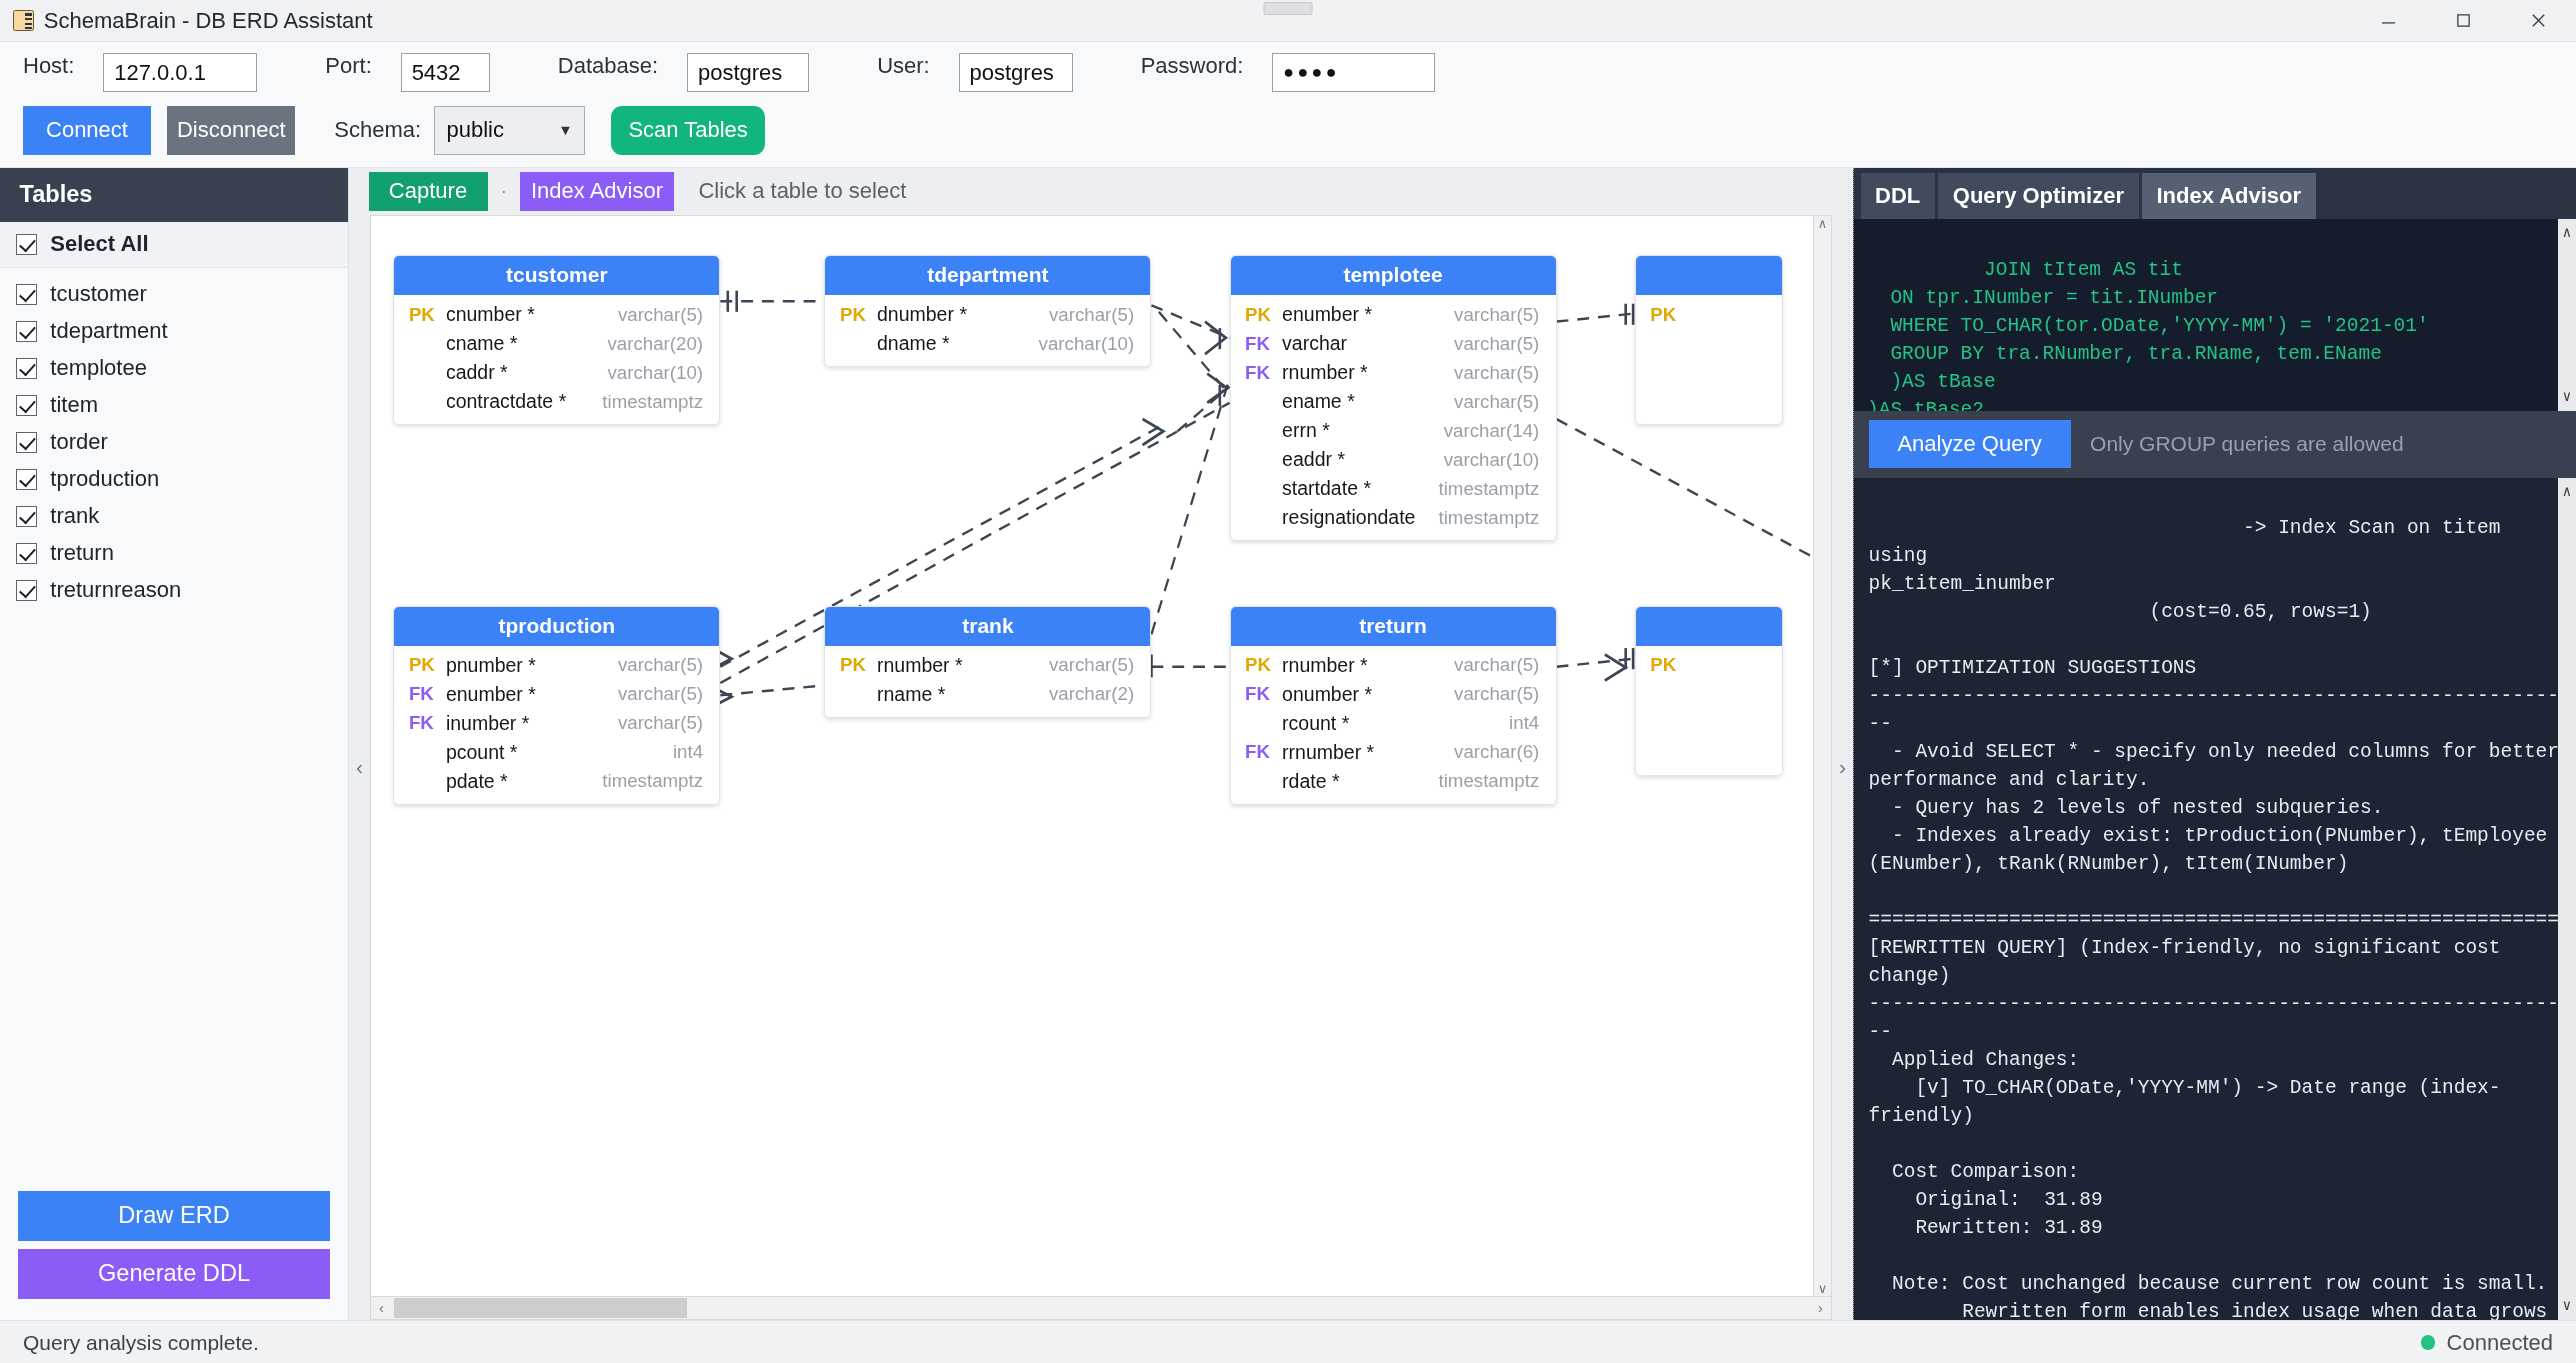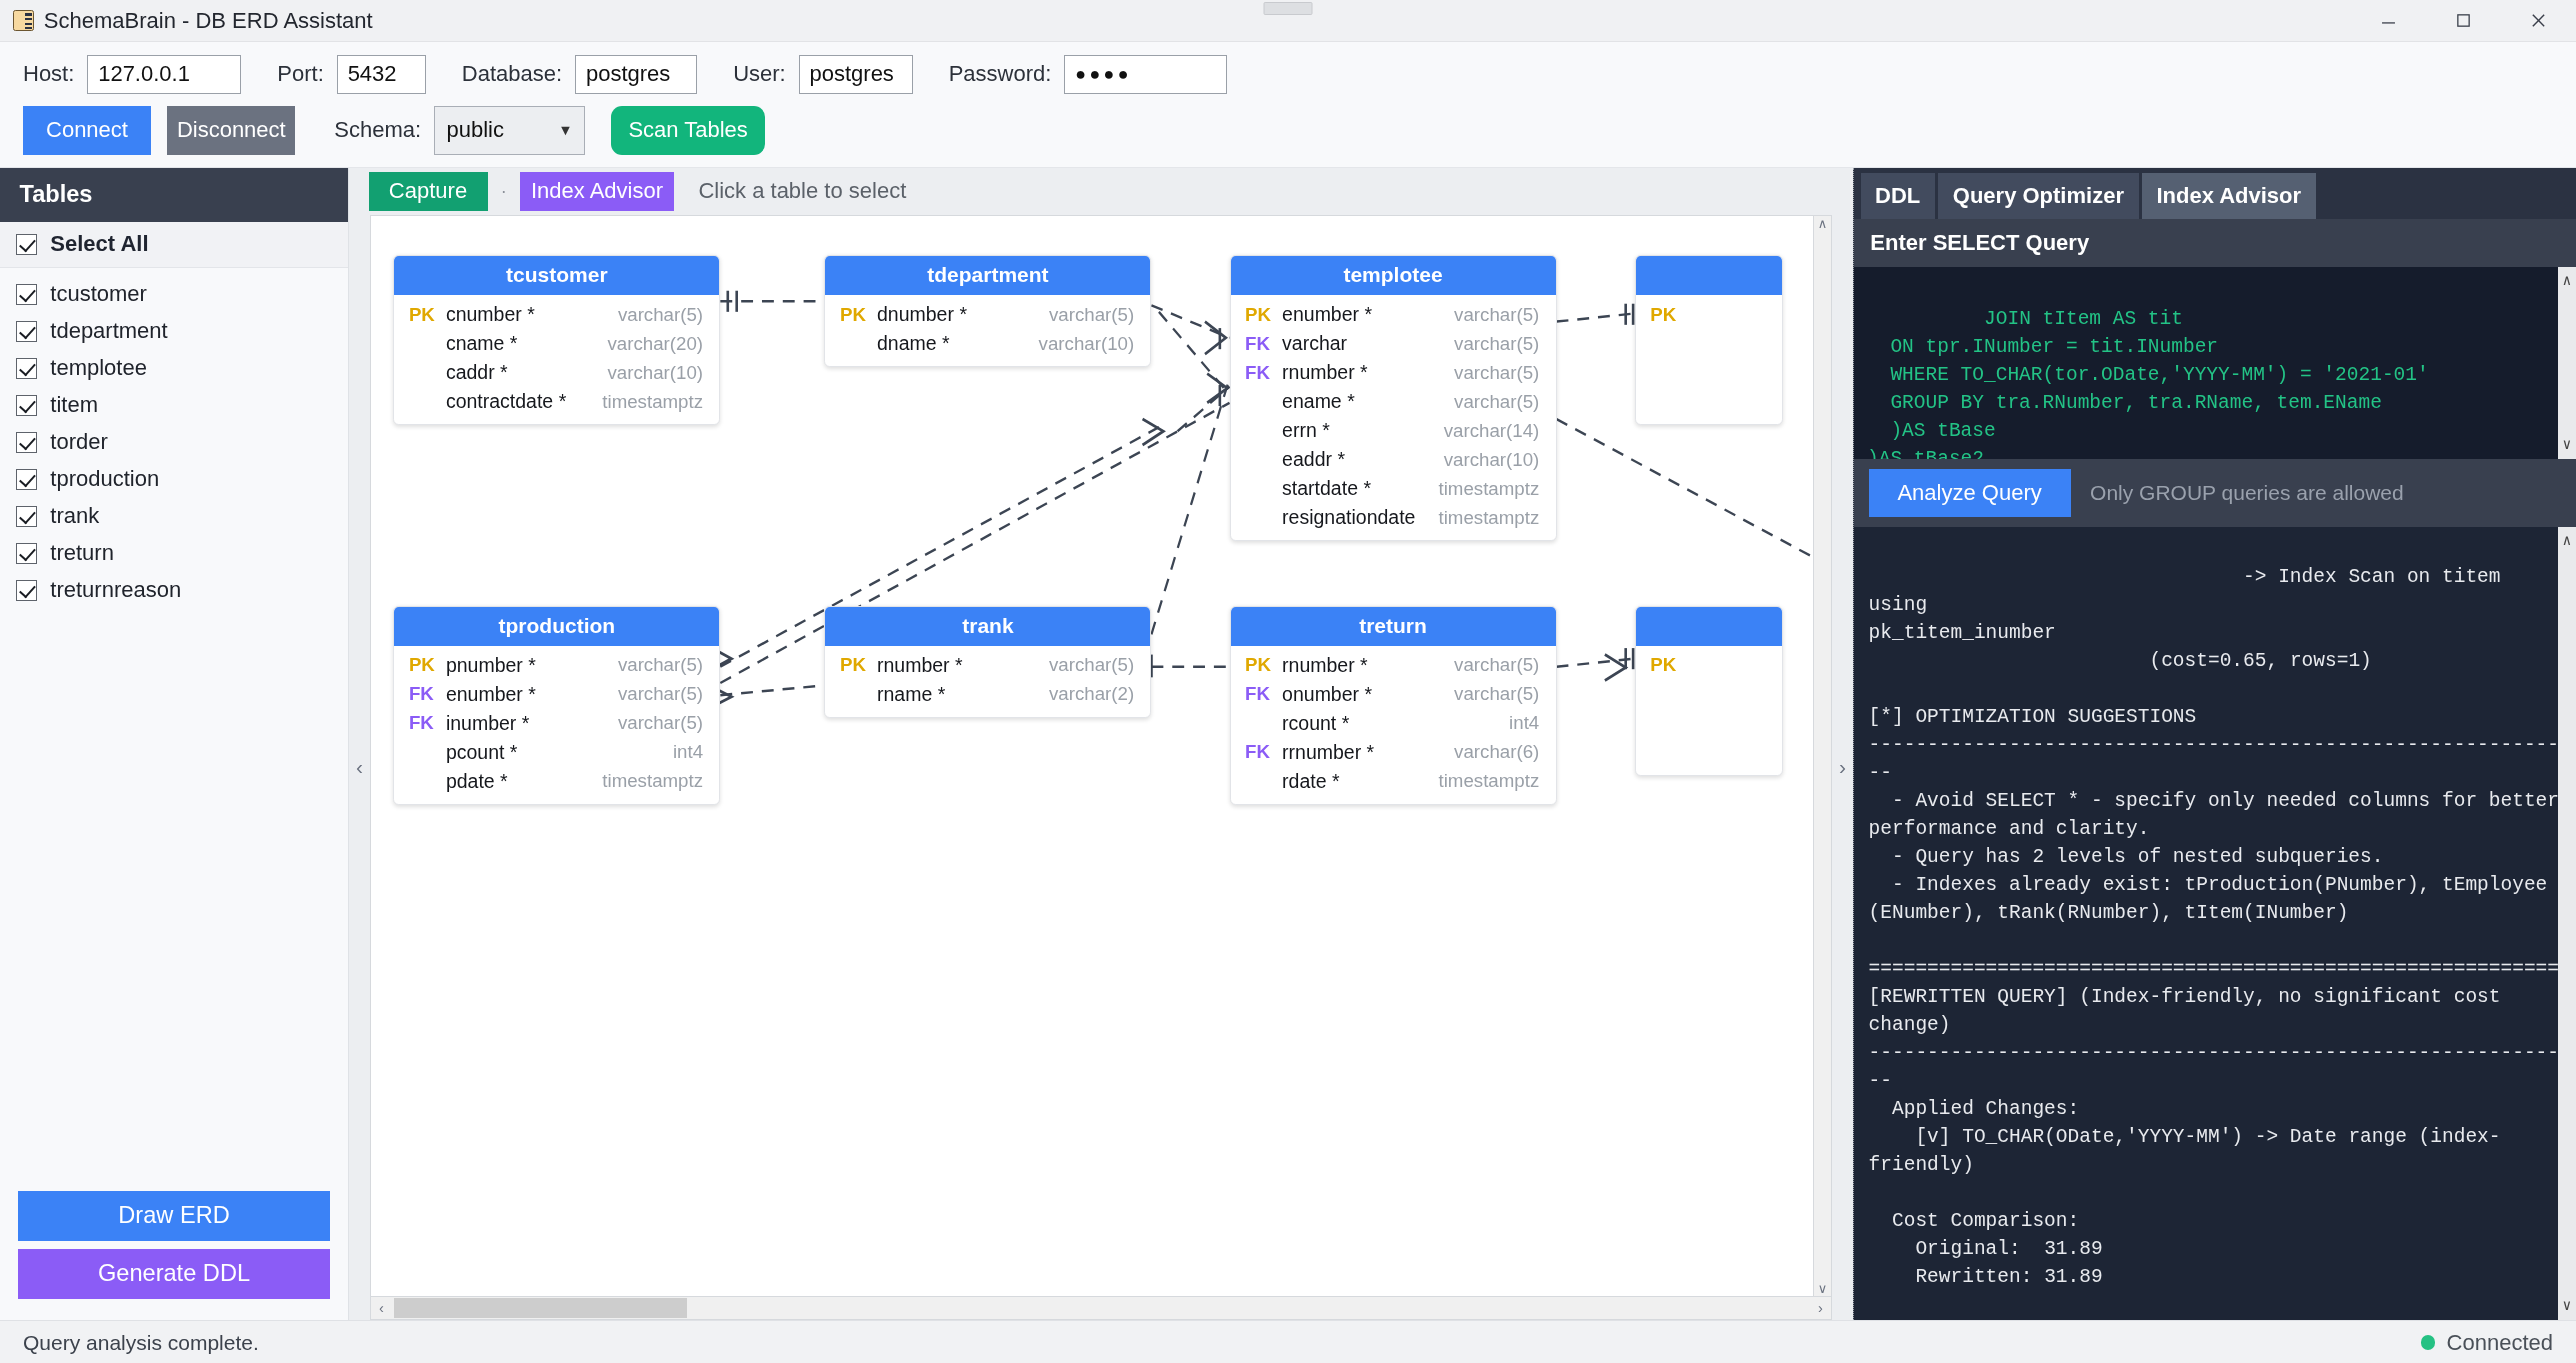--- a/index.html
+++ b/index.html
@@ -23,21 +23,21 @@
   .tb-title { margin-left:9.8px; font-size:22px; color:#23272f; }
   .tb-grip { position:absolute; left:50%; transform:translateX(-50%); top:2.4px;
              width:49px; height:13px; background:#dddfe2; border:0.8px solid #c8cace; border-radius:1.6px;}
   .tb-buttons { margin-left:auto; display:flex; height:42px; }
   .tb-btn { width:75px; height:42px; display:flex; align-items:center; justify-content:center;
             font-size:21px; color:#3a3f4a; }
   .tb-btn svg { display:block; }
 
   
   .connbar { background:#f8f9fb; padding:11.4px 0 13px 0; flex:none; border-bottom:0.8px solid #e4e6ea;}
-  .row1 { display:flex; align-items:center; height:42px; padding-left:23px; }
+  .row1 { display:flex; align-items:flex-start; height:42px; padding-left:23px;gap:16px; }
   .row2 { display:flex; align-items:center; height:47px; padding-left:23px; margin-top:11.4px;}
   .lbl { font-size:22px; color:#2c313a; margin-right:13px; }
   .inp {
     height:39px; border:0.8px solid #9aa0a8; background:#fff; font-size:22px;
     padding:0 9.8px; color:#111; display:flex; align-items:center;
     font-family:"Liberation Sans", sans-serif;
   }
   .inp.host{ width:154px; } .inp.port{ width:89px; } .inp.db{ width:122px; }
   .inp.user{ width:114px; } .inp.pwd{ width:163px; letter-spacing:3.3px; font-size:18px;}
   .gap { width:36px; }
@@ -524,21 +524,20 @@
         <div class="collapse-r">›</div>
       </div>
     </div>
 
     <div class="rpanel">
       <div class="tabs" id="rp-tabs">
           <div class="tab">DDL</div>
           <div class="tab">Query Optimizer</div>
           <div class="tab active">Index Advisor</div>
         </div>
-      <div class="panel-label">Enter SELECT Query</div>
       <div class="sqlbox">
         <span>  JOIN tItem AS tit
   ON tpr.INumber = tit.INumber
   WHERE TO_CHAR(tor.ODate,'YYYY-MM') = '2021-01'
   GROUP BY tra.RNumber, tra.RName, tem.EName
   )AS tBase
 )AS tBase2
 WHERE eSeq = 1
 ORDER BY RNumber</span>
         <span class="sb-scroll">

